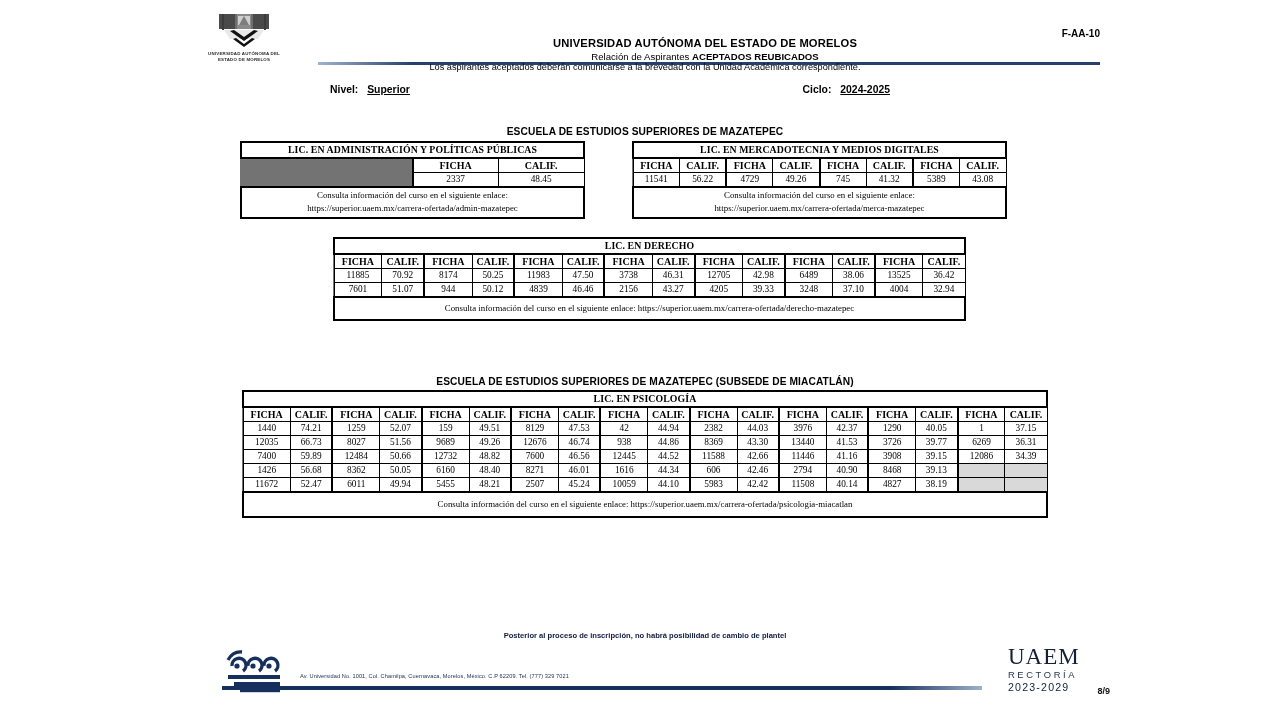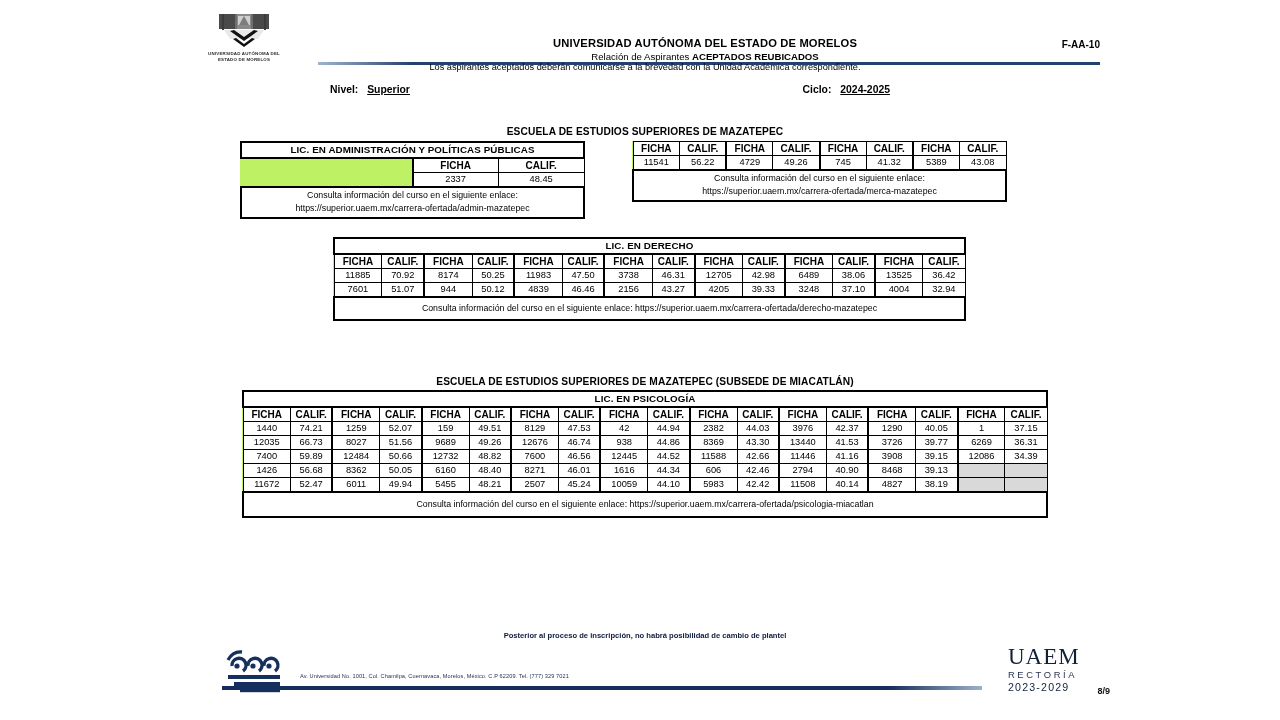--- a/index.html
+++ b/index.html
@@ -63,21 +63,21 @@
   }
   .title-sub {
     font-size: 9.6px;
     line-height: 1.35;
     margin-top: 1px;
   }
   .title-sub b { font-weight: bold; }
   .form-code {
     position: absolute;
     right: 0px;
-    top: 27px;
+    top: 16px;
     font-size: 10px;
     font-weight: bold;
   }
   .rule {
     position: absolute;
     left: 128px;
     top: 50px;
     width: 782px;
     height: 3px;
     background: linear-gradient(to right, #9fb4cf 0%, #24416e 12%, #24416e 100%);
@@ -112,21 +112,22 @@
     font-size: 10.2px;
     font-weight: bold;
     letter-spacing: .1px;
   }
 
   
   .tbl {
     position: absolute;
     border-collapse: collapse;
     table-layout: fixed;
-    background: #bef264;
+    background: #737373;
+    font-family: Liberation Serif, serif;
   }
   .tbl td, .tbl th {
     border: 1px solid #000;
     font-size: 9.3px;
     text-align: center;
     padding: 0;
     height: 13px;
     line-height: 13px;
     font-weight: normal;
     background: #fff;
@@ -311,20 +312,23 @@
         <col style="width:12.5%">
       <col style="width:12.5%">
         <col style="width:12.5%">
       <col style="width:12.5%">
         <col style="width:12.5%">
       <col style="width:12.5%">
         <col style="width:12.5%">
     </colgroup>
     <tbody>
       <tr>
+        <td class="prog-title outer" colspan="8">LIC. EN MERCADOTECNIA Y MEDIOS DIGITALES</td>
+      </tr>
+      <tr>
         <td class="hdr">FICHA</td>
         <td class="hdr">CALIF.</td>
         <td class="hdr grp-start">FICHA</td>
         <td class="hdr">CALIF.</td>
         <td class="hdr grp-start">FICHA</td>
         <td class="hdr">CALIF.</td>
         <td class="hdr grp-start">FICHA</td>
         <td class="hdr">CALIF.</td>
       </tr>
       <tr>

